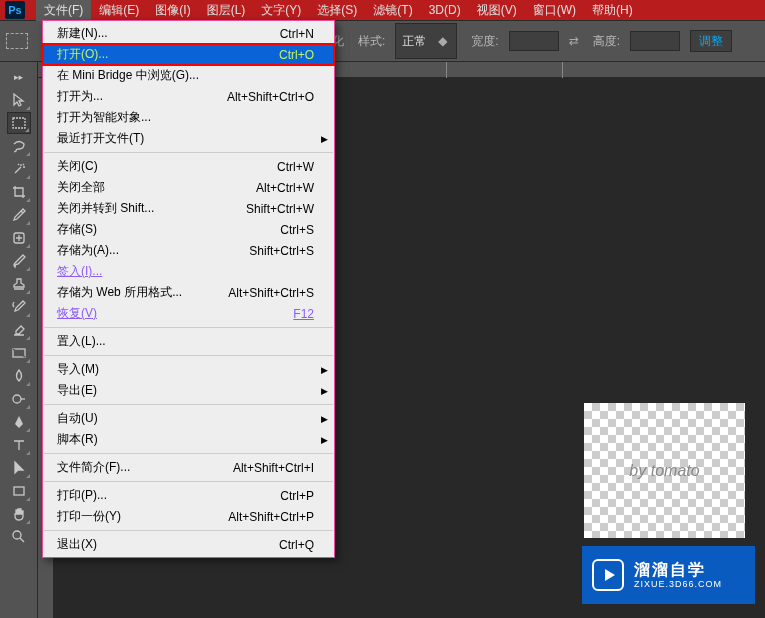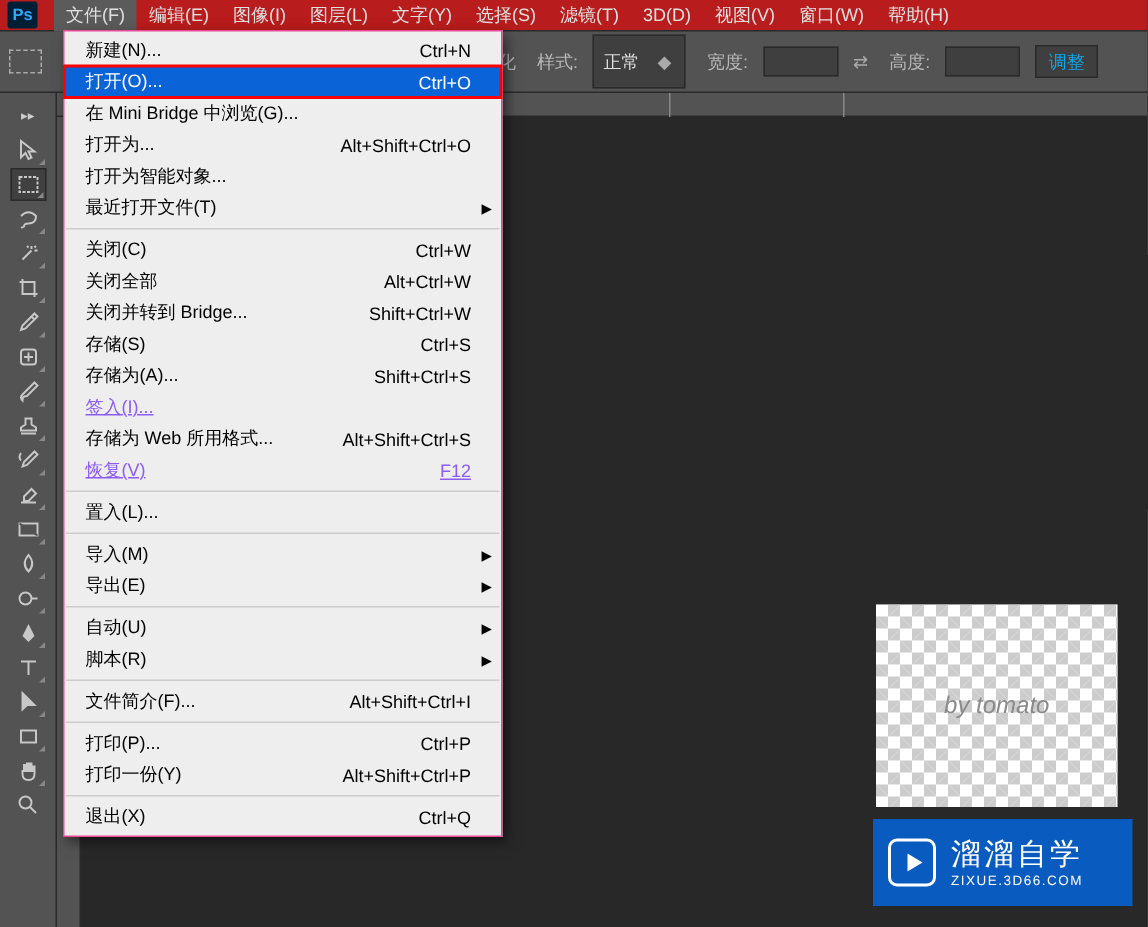--- a/index.html
+++ b/index.html
@@ -27,21 +27,21 @@
 
 .canvas-area { flex: 1; background: #282828; position: relative; }
 .ruler-h { position: absolute; top: 0; left: 16px; right: 0; height: 16px; background: #535353; border-bottom: 1px solid #2a2a2a; }
 .ruler-v { position: absolute; top: 16px; left: 0; width: 16px; bottom: 0; background: #535353; border-right: 1px solid #2a2a2a; }
 .ruler-corner { position: absolute; top: 0; left: 0; width: 16px; height: 16px; background: #535353; border-right:1px solid #2a2a2a; border-bottom:1px solid #2a2a2a; }
 .tick { position:absolute; top:0; width:1px; height:5px; background:#888; }
 .tick.long { height:16px; }
 
 .dropdown-menu { position: absolute; top: 20px; left: 42px; width: 293px; background: #eeeeee; border: 1px solid #ec4899; box-shadow: 3px 3px 8px rgba(0,0,0,0.5); z-index: 100; font-size: 12px; color: #000; padding: 2px 0; }
 .menu-row { display: flex; align-items: center; height: 21px; padding: 0 20px 0 14px; cursor: default; position: relative; }
-.menu-row.highlighted { background: #0a64d8; color: #ffffff; }
+.menu-row.highlighted { background: #0a64d8; color: #bef264; }
 .menu-row.highlighted-box { outline: 2px solid #ff0000; outline-offset: -1px; }
 .menu-row.disabled { color: #8b5cf6; text-decoration: underline; }
 .menu-row .label { flex: 1; }
 .menu-row .shortcut { color: inherit; }
 .menu-row .arrow { position: absolute; right: 6px; font-size: 9px; }
 .menu-sep { height: 1px; background: #ccc; margin: 3px 1px; }
 
 .watermark-box { position: absolute; right: 20px; bottom: 80px; width: 161px; height: 135px;
   background-image:
     linear-gradient(45deg,#ccc 25%,transparent 25%),
@@ -52,21 +52,21 @@
   background-position: 0 0, 0 8px, 8px -8px, -8px 0;
   background-color:#fff;
   display:flex; align-items:center; justify-content:center;
 }
 .watermark-text { color: #8a8a8a; font-size: 16px; font-style: italic; }
 
 .brand-box { position: absolute; right: 10px; bottom: 14px; width: 173px; height: 58px; background: #0a5bbf; color:#fff; display:flex; align-items:center; gap:10px; padding:0 10px; }
 .play-icon { width: 32px; height: 32px; border: 2px solid #fff; border-radius: 6px; display:flex; align-items:center; justify-content:center; }
 .play-icon::after { content:''; width:0; height:0; border-left:10px solid #fff; border-top:6px solid transparent; border-bottom:6px solid transparent; margin-left:3px; }
 .brand-text { display:flex; flex-direction:column; line-height:1.2; }
-.brand-main { font-size: 20px; font-weight: normal; letter-spacing: 2px; }
+.brand-main { font-size: 16px; font-weight: bold; letter-spacing: 2px; }
 .brand-sub { font-size: 9px; letter-spacing: 1px; }
 
 .arrows-icon { color:#aaa; font-size:12px; }
 .marquee-icon { width:22px; height:16px; border:1px dashed #aaa; }
 .small-tri { position:absolute; right:1px; bottom:1px; width:0; height:0; border-right:4px solid #888; border-top:4px solid transparent; }
 </style>
 </head>
 <body>
 
 <div class="menubar">
@@ -285,21 +285,21 @@
     <div class="menu-sep"></div>
     <div class="menu-row">
       <span class="label">关闭(C)</span>
       <span class="shortcut">Ctrl+W</span>
     </div>
     <div class="menu-row">
       <span class="label">关闭全部</span>
       <span class="shortcut">Alt+Ctrl+W</span>
     </div>
     <div class="menu-row">
-      <span class="label">关闭并转到 Bridge...</span>
+      <span class="label">关闭并转到 Shift...</span>
       <span class="shortcut">Shift+Ctrl+W</span>
     </div>
     <div class="menu-row">
       <span class="label">存储(S)</span>
       <span class="shortcut">Ctrl+S</span>
     </div>
     <div class="menu-row">
       <span class="label">存储为(A)...</span>
       <span class="shortcut">Shift+Ctrl+S</span>
     </div>

